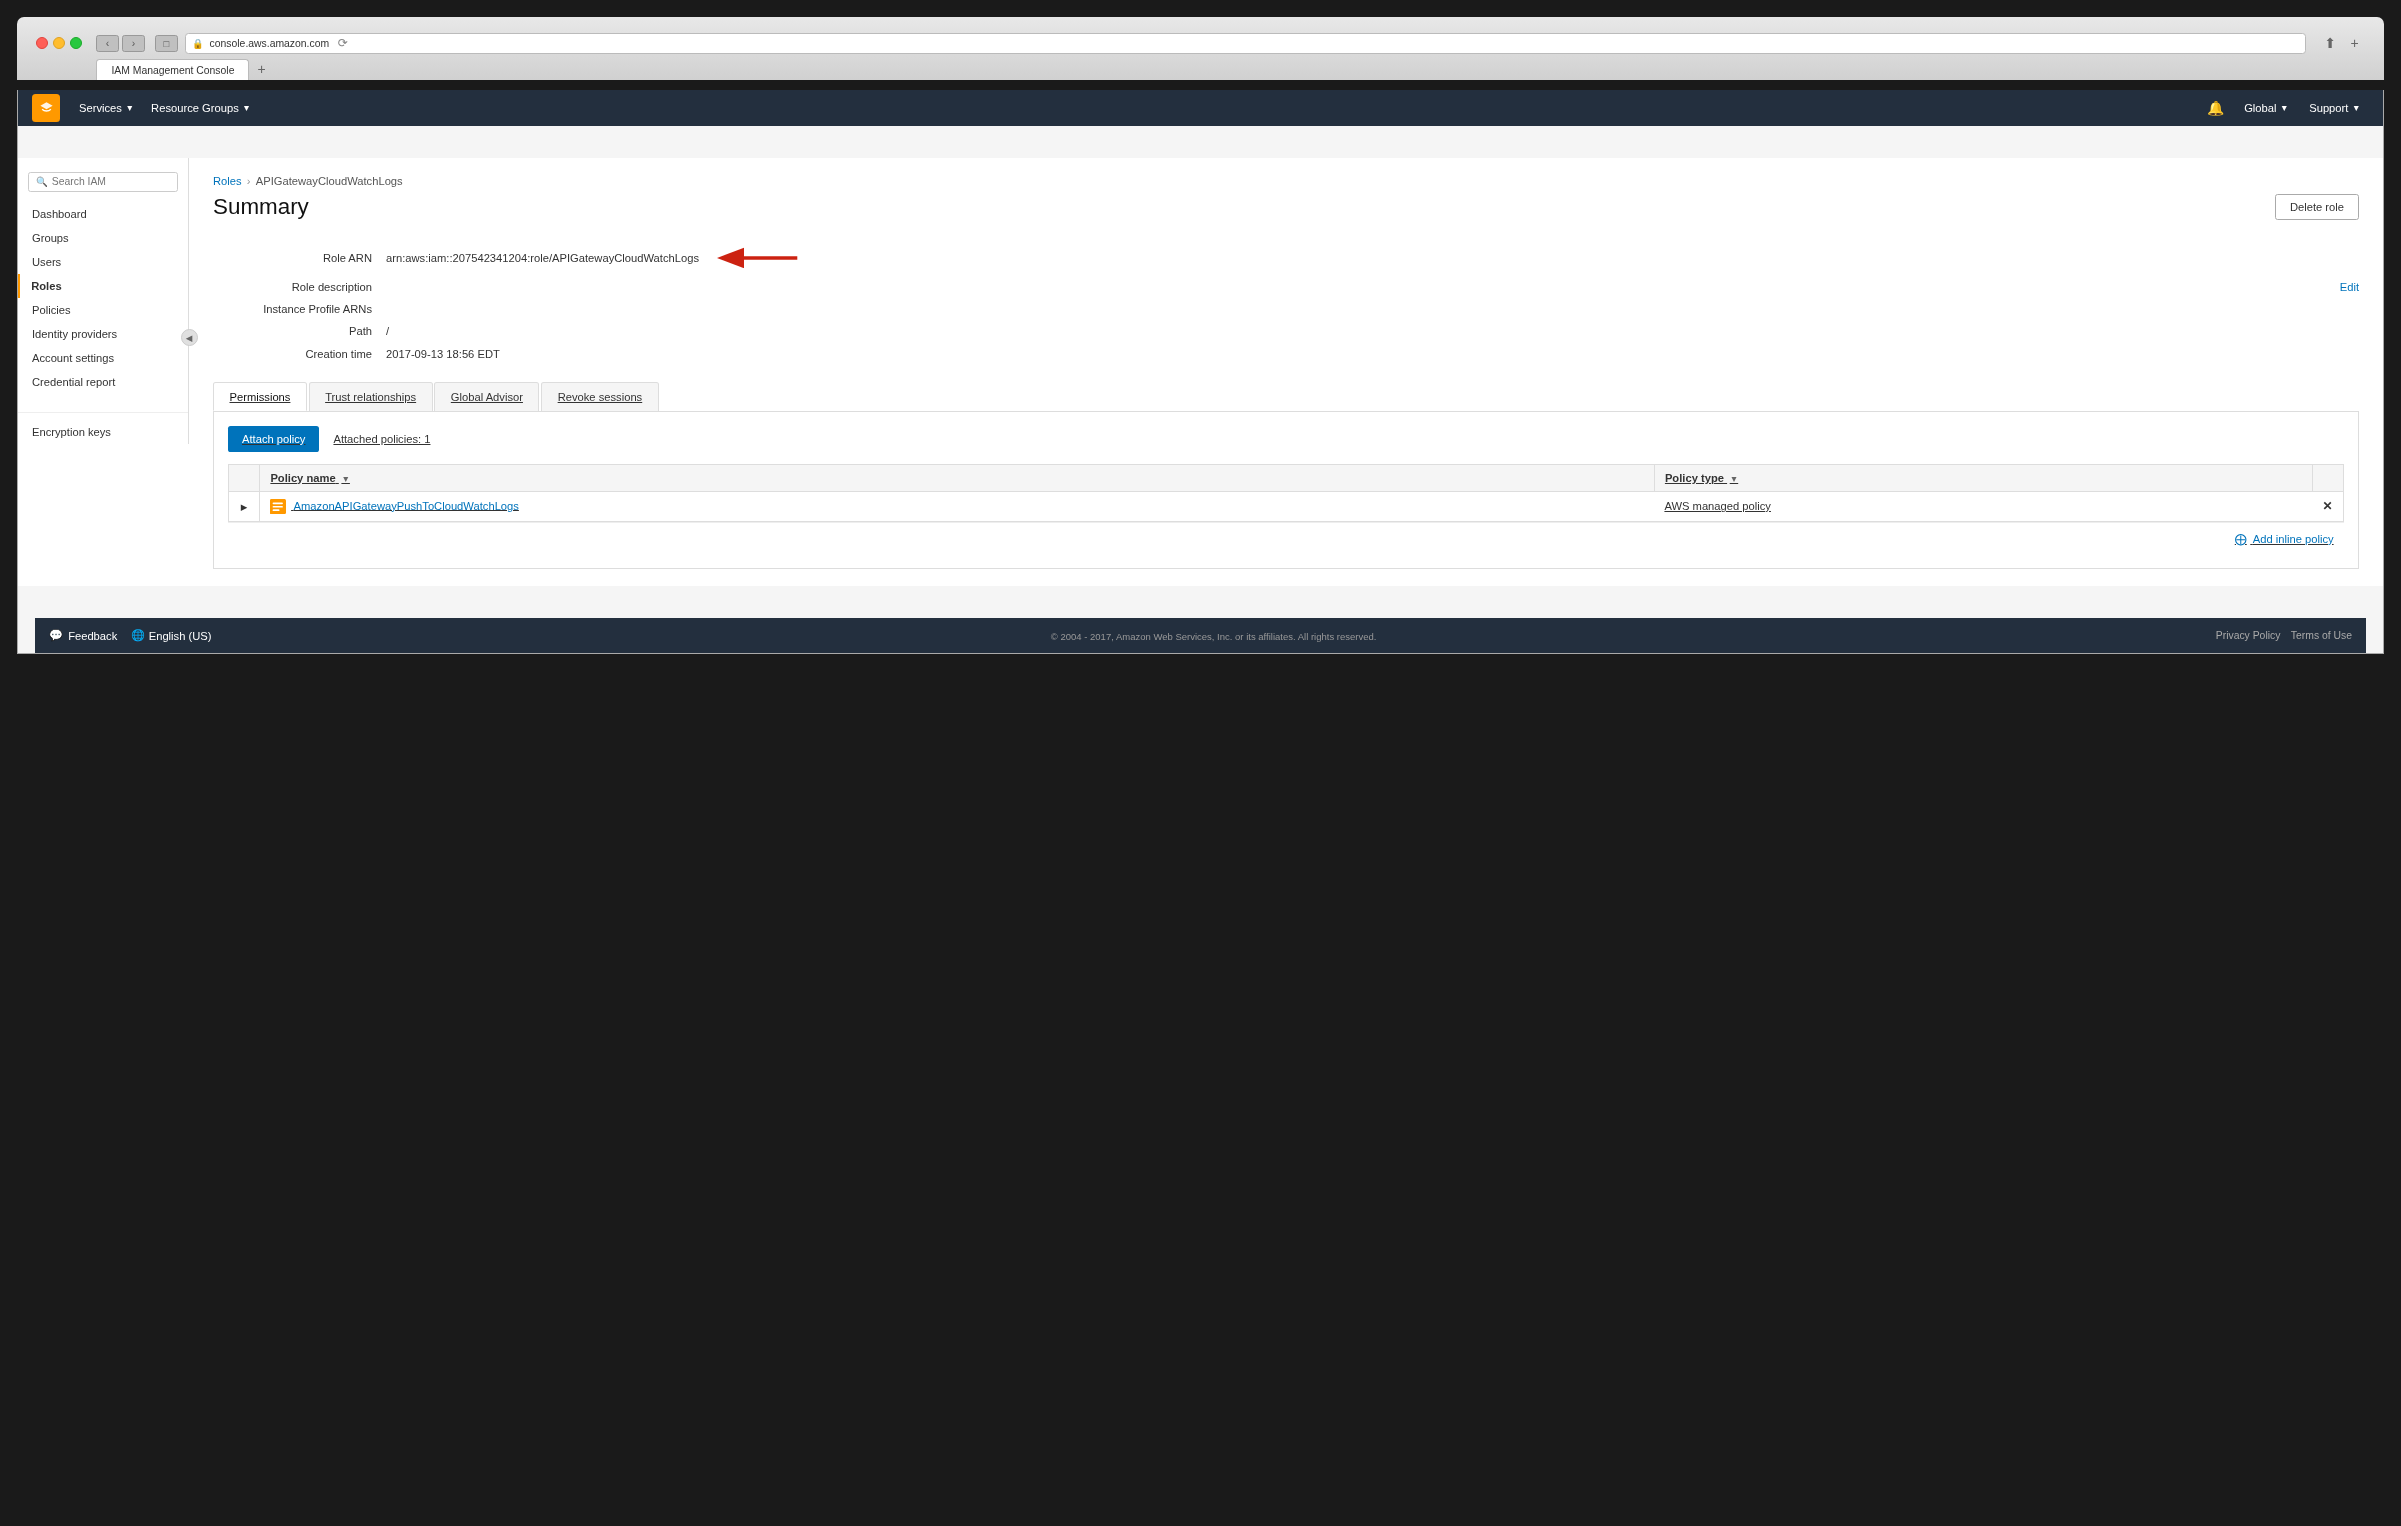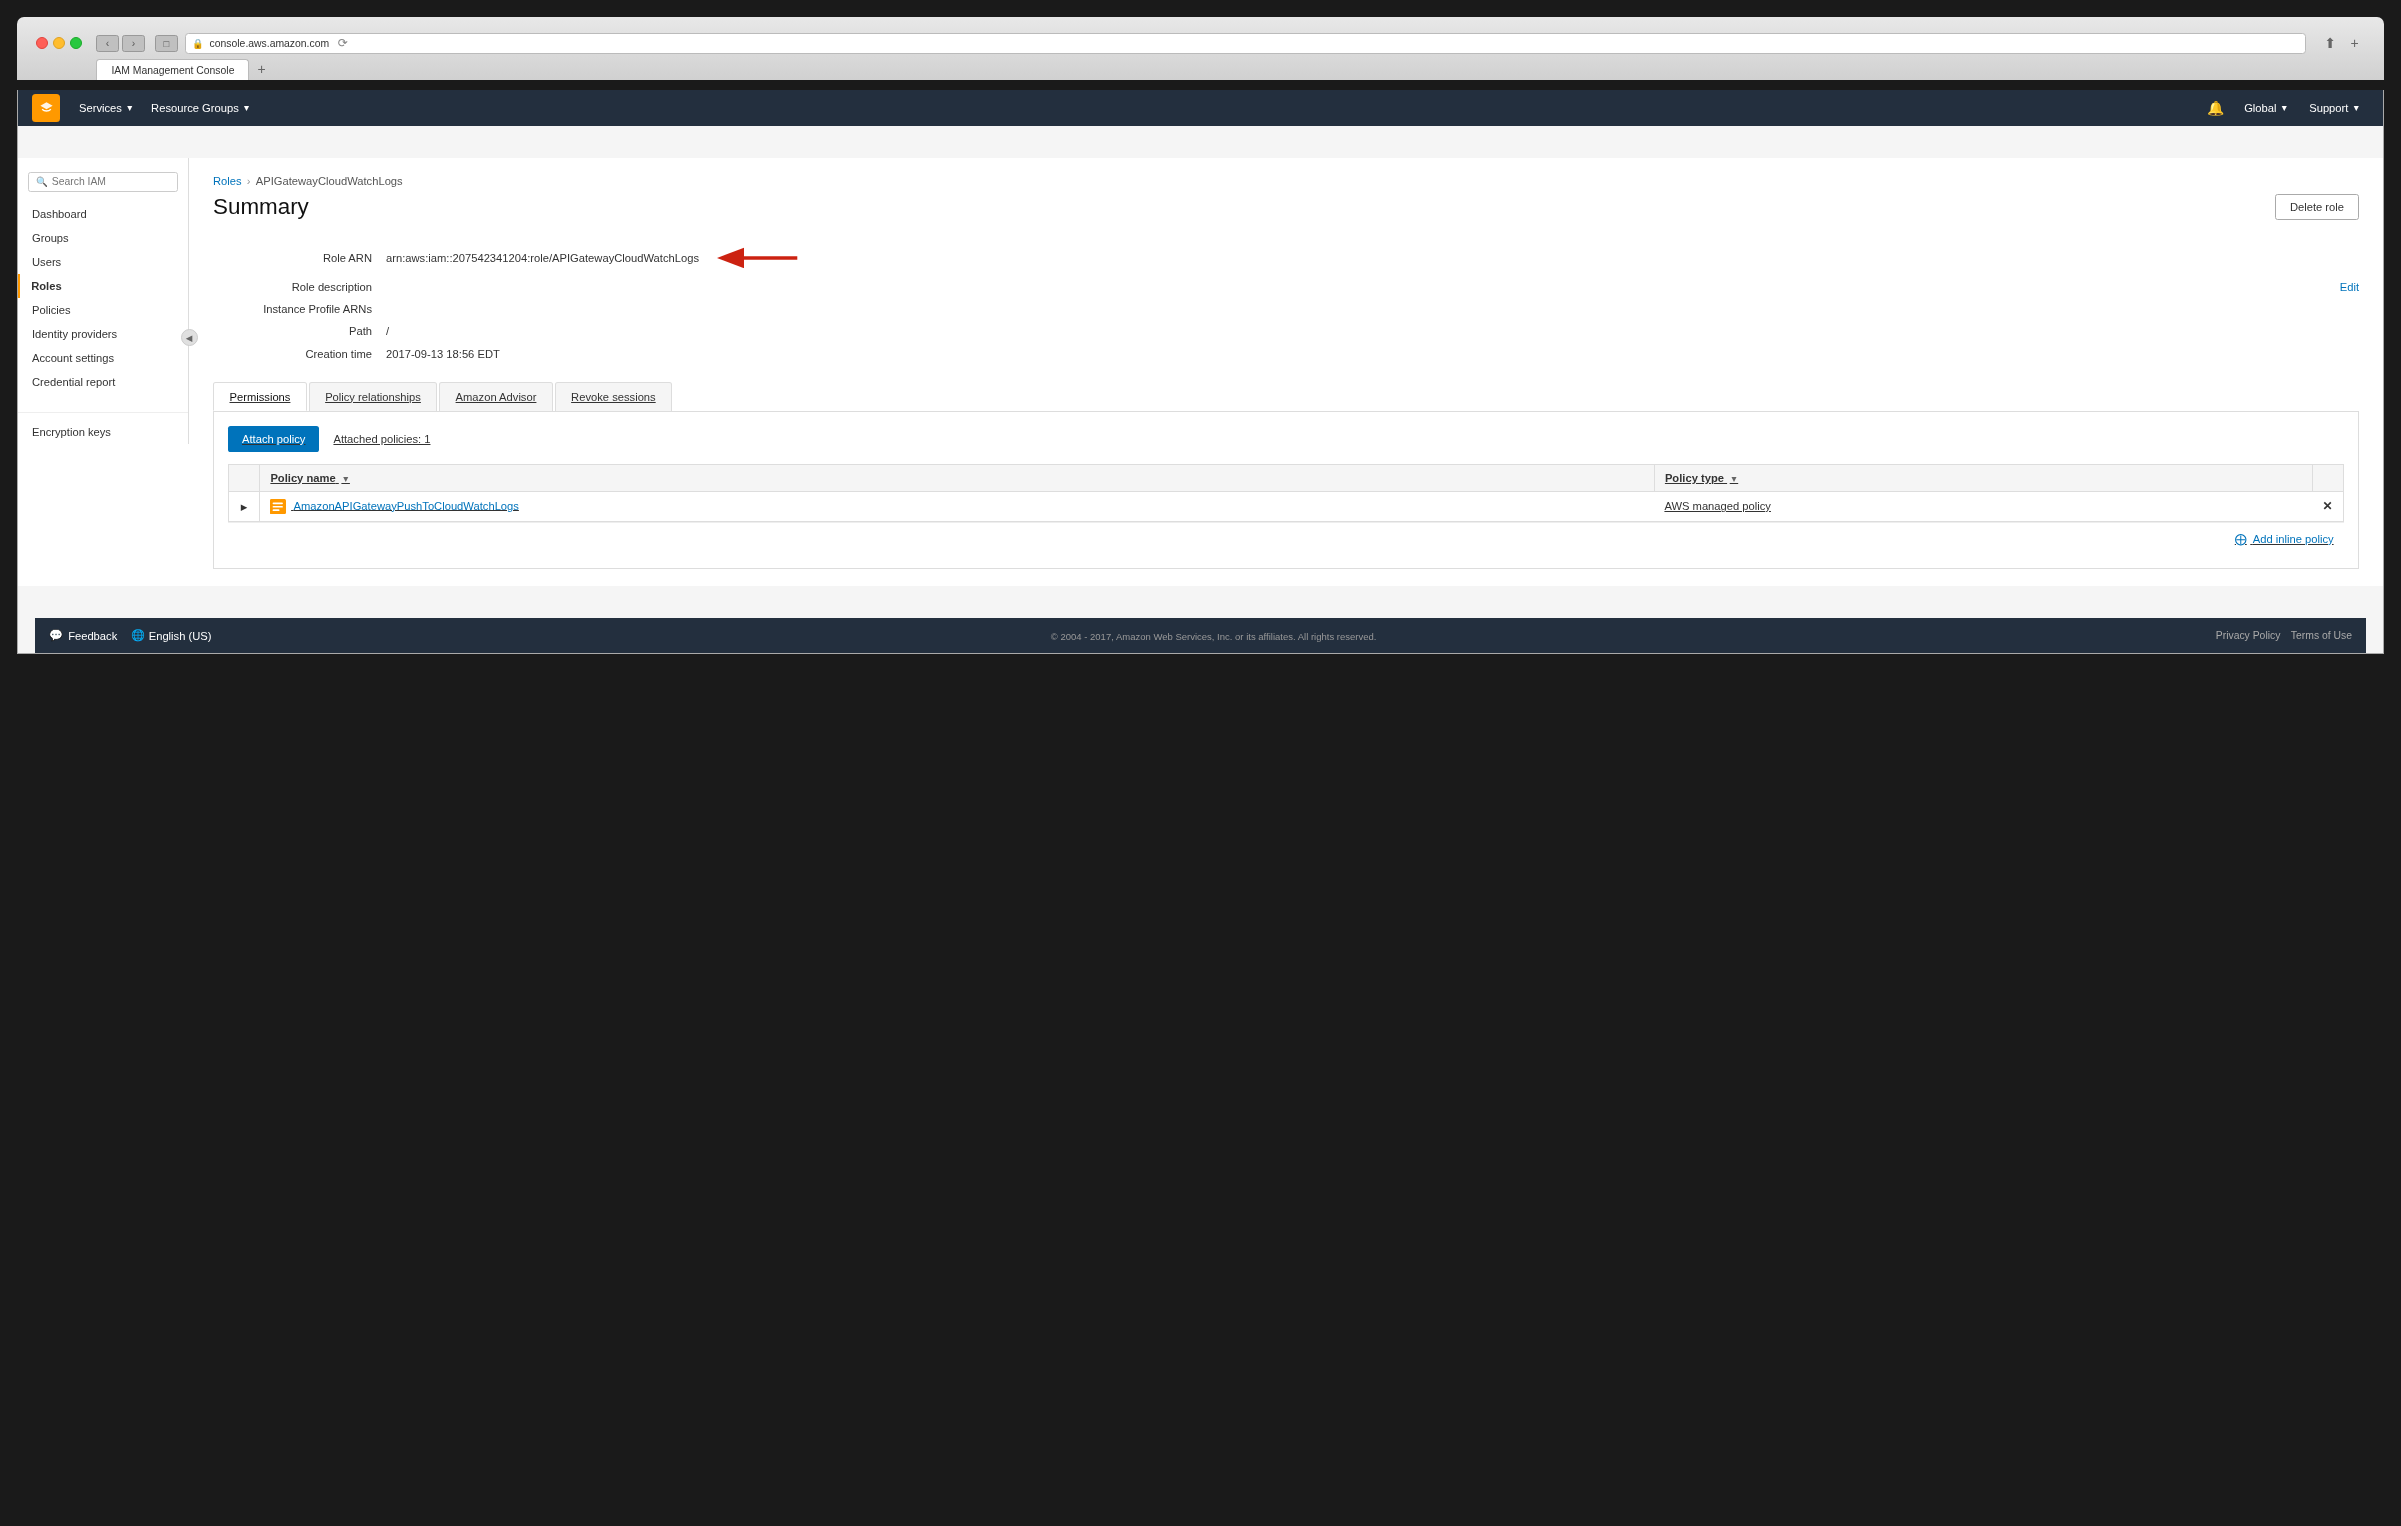--- a/index.html
+++ b/index.html
@@ -570,22 +570,22 @@
           <div class="summary-label">Creation time</div>
           <div class="summary-value">
             <span>2017-09-13 18:56 EDT</span>
           </div>
         </div>
       </div>
 
       <div class="tabs-container">
         <div class="tabs-row">
           <div class="tab active">Permissions</div>
-          <div class="tab">Policy relationships</div>
-          <div class="tab">Amazon Advisor</div>
+          <div class="tab">Trust relationships</div>
+          <div class="tab">Global Advisor</div>
           <div class="tab">Revoke sessions</div>
         </div>
 
         <div class="tab-content">
           <div class="attach-policy-row">
             <button class="attach-policy-btn">Attach policy</button>
             <span class="attached-count">Attached policies: 1</span>
           </div>
 
           <table class="policy-table">

